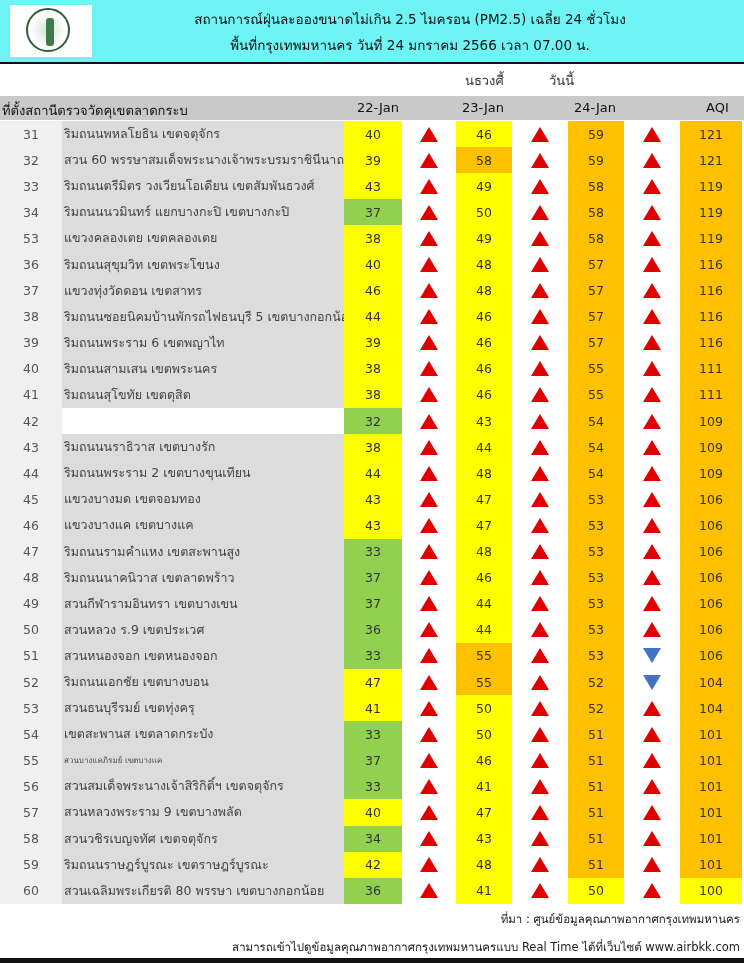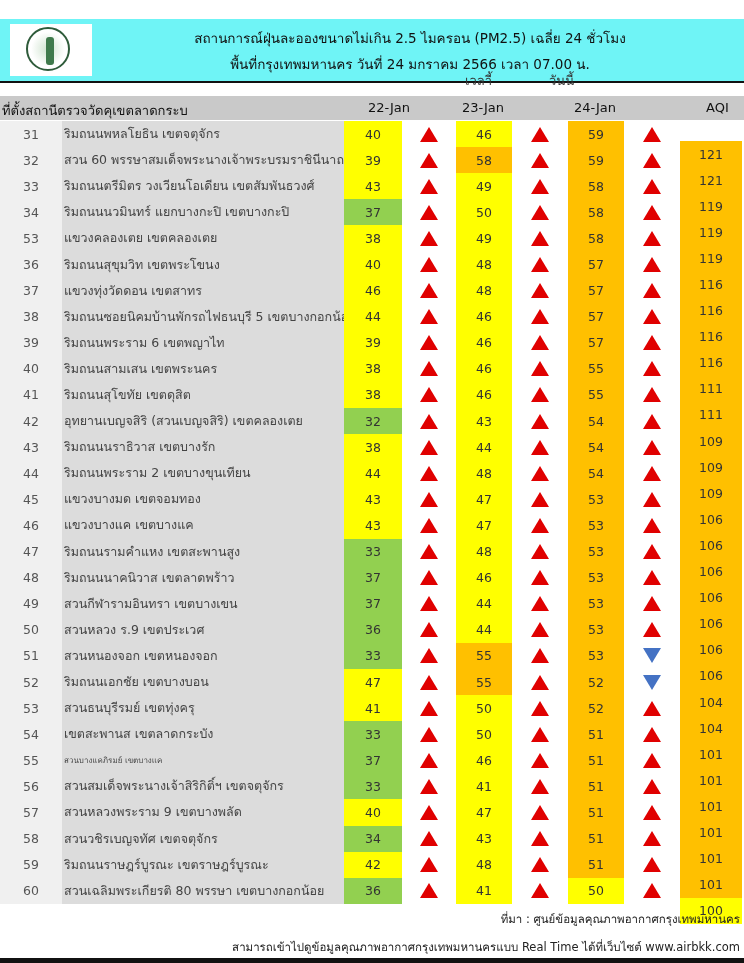--- a/index.html
+++ b/index.html
@@ -1,17 +1,17 @@
 <!DOCTYPE html>
 <html><head>
 <meta charset="utf-8">
 <style>
   html, body { margin:0; padding:0; }
   body { width:744px; height:963px; background:#ffffff; font-family:"DejaVu Sans", sans-serif; position:relative; overflow:hidden; }
-  .banner { position:absolute; left:0; top:0; width:744px; height:62px; background:#6ff4f6; border-bottom:2px solid #111;margin-top:19px; }
+  .banner { position:absolute; left:0; top:0; width:744px; height:62px; background:#6ff4f6; border-bottom:2px solid #111; }
   .logo-box { position:absolute; left:10px; top:5px; width:82px; height:52px; background:#fff; }
   .logo { position:absolute; left:16px; top:3px; width:44px; height:44px; border-radius:50%; border:2px solid #2e5b3a; box-sizing:border-box; background:radial-gradient(circle, #cfe3cf 0%, #ffffff 60%); }
   .logo-figure { position:absolute; left:18px; top:8px; width:8px; height:28px; background:#3f7a4c; border-radius:3px; }
   .title1, .title2 { position:absolute; left:100px; width:620px; text-align:center; font-size:13.5px; color:#111; }
   .title1 { top:8px; }
   .title2 { top:34px; }
   .subhdr { position:absolute; top:70px; font-size:13px; color:#333; }
   .colhdr { position:absolute; left:0; top:96px; width:744px; height:24px; background:#c9c9c9; }
   .colhdr span { position:absolute; top:4px; font-size:13px; color:#111; }
   .rows { position:absolute; left:0; top:121px; width:744px; }
@@ -19,46 +19,46 @@
   .cell { position:absolute; top:0; height:100%; display:flex; align-items:center; justify-content:center; font-size:12.5px; color:#333; }
   .c-no { left:0; width:62px; background:#f0f0f0; color:#555; }
   .c-name { left:62px; width:282px; background:#dcdcdc; justify-content:flex-start; padding-left:2px; box-sizing:border-box; white-space:nowrap; overflow:hidden; color:#444; }
   .c-name.small { font-size:8px; }
   .c-v1 { left:344px; width:58px; }
   .c-t1 { left:402px; width:54px; background:#fff; }
   .c-v2 { left:456px; width:56px; }
   .c-t2 { left:512px; width:56px; background:#fff; }
   .c-v3 { left:568px; width:56px; }
   .c-t3 { left:624px; width:56px; background:#fff; }
-  .c-aqi { left:680px; width:62px;margin-top:20px; }
+  .c-aqi { left:680px; width:62px; }
   .up { width:0; height:0; border-left:9px solid transparent; border-right:9px solid transparent; border-bottom:15px solid #e00000; }
   .down { width:0; height:0; border-left:9px solid transparent; border-right:9px solid transparent; border-top:15px solid #4472c4; }
   .foot1 { position:absolute; right:4px; top:910px; font-size:11.5px; color:#222; }
   .foot2 { position:absolute; right:4px; top:938px; font-size:11.5px; color:#222; }
   .bottom-bar { position:absolute; left:0; top:958px; width:744px; height:5px; background:#111; }
 </style>
 </head>
 <body>
 
 <div class="banner">
   <div class="logo-box">
     <div class="logo">
         <div class="logo-figure"></div>
       </div>
   </div>
   <div class="title1">สถานการณ์ฝุ่นละอองขนาดไม่เกิน 2.5 ไมครอน (PM2.5) เฉลี่ย 24 ชั่วโมง</div>
   <div class="title2">พื้นที่กรุงเทพมหานคร วันที่ 24 มกราคม 2566 เวลา 07.00 น.</div>
 </div>
 
-<div class="subhdr" style="left:465px">เวลาี้</div>
+<div class="subhdr" style="left:465px">นธวงศี้</div>
 <div class="subhdr" style="left:549px">วันนี้</div>
 
 <div class="colhdr">
   <span style="left:2px">ที่ตั้งสถานีตรวจวัดคุเขตลาดกระบ</span>
-  <span style="left:368px">22-Jan</span>
+  <span style="left:357px">22-Jan</span>
   <span style="left:462px">23-Jan</span>
   <span style="left:574px">24-Jan</span>
   <span style="left:706px">AQI</span>
 </div>
 
 <div class="rows" id="rows">
     <div class="row">
       <div class="cell c-no">31</div>
       <div class="cell c-name">ริมถนนพหลโยธิน เขตจตุจักร</div>
       <div class="cell c-v1" style="background: rgb(255, 255, 0);">40</div>
@@ -240,21 +240,20 @@
         <div class="up"></div>
       </div>
       <div class="cell c-v3" style="background: rgb(255, 192, 0);">55</div>
       <div class="cell c-t3">
         <div class="up"></div>
       </div>
       <div class="cell c-aqi" style="background: rgb(255, 192, 0);">111</div>
     </div>
     <div class="row">
       <div class="cell c-no">42</div>
-      <div class="cell c-name">อุทยานเบญจสิริ (สวนเบญจสิริ) เขตคลองเตย</div>
       <div class="cell c-v1" style="background: rgb(146, 208, 80);">32</div>
       <div class="cell c-t1">
         <div class="up"></div>
       </div>
       <div class="cell c-v2" style="background: rgb(255, 255, 0);">43</div>
       <div class="cell c-t2">
         <div class="up"></div>
       </div>
       <div class="cell c-v3" style="background: rgb(255, 192, 0);">54</div>
       <div class="cell c-t3">

